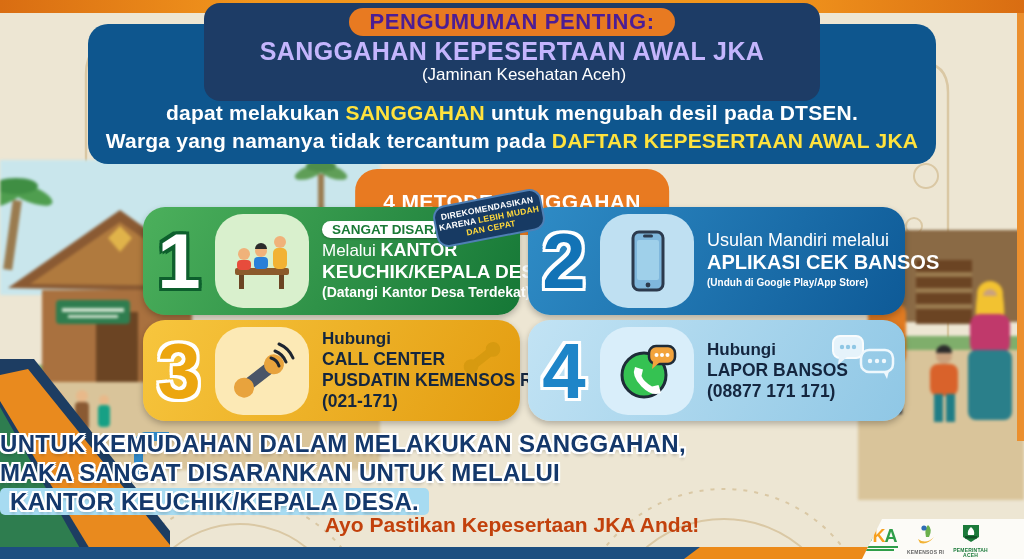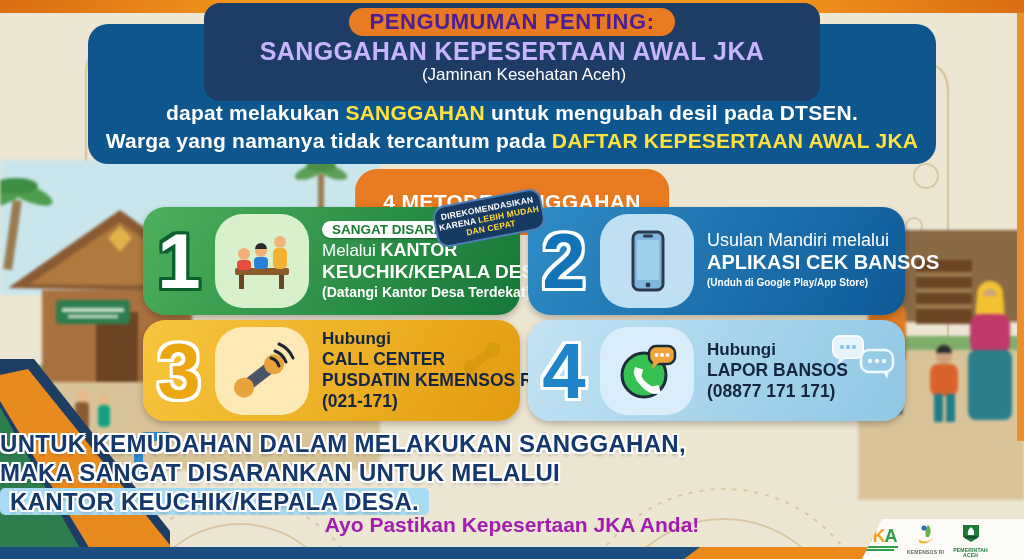--- a/index.html
+++ b/index.html
@@ -56,21 +56,21 @@
     border:2px solid #4f7fb4;border-radius:12px;padding:4px 2px;text-align:center;z-index:6;
     font-size:8.5px;font-weight:800;line-height:10px;color:#fff;letter-spacing:.2px;}
   .ribbon .y{color:#ffd93b;}
 
   
   .closing{top:429px;left:0;right:0;text-align:left;z-index:5;}
   .cl{font-size:24px;font-weight:900;color:#14386b;letter-spacing:.3px;line-height:29px;
     text-shadow:-2px -2px 0 #fff,2px -2px 0 #fff,-2px 2px 0 #fff,2px 2px 0 #fff,-2px 0 0 #fff,2px 0 0 #fff,0 -2px 0 #fff,0 2px 0 #fff,0 4px 3px rgba(0,0,0,.18);}
   .cl3 span{background:#a7dbf1;border-radius:5px;padding:0 10px;}
   .bracket{left:134px;top:432px;width:26px;height:40px;border-left:9px solid #2f87c5;border-top:9px solid #2f87c5;border-top-left-radius:12px;z-index:5;}
-  .tagline{top:513px;left:0;right:0;text-align:center;font-size:21px;font-weight:800;color:#a21caf;z-index:5;}
+  .tagline{top:513px;left:0;right:0;text-align:center;font-size:21px;font-weight:800;color:#c2410c;z-index:5;}
 
   
   .logo-panel{right:0;bottom:0;width:162px;height:40px;background:#fcfbf7;
     clip-path:polygon(20px 0,100% 0,100% 100%,0 100%);z-index:7;
     display:flex;align-items:center;justify-content:flex-start;gap:9px;padding-right:8px;box-sizing:border-box;}
   .logo-item{text-align:center;line-height:1;}
   .jka-text{font-size:18px;font-weight:900;letter-spacing:-1px;}
   .jka-j,.jka-a{color:#2f9e49;}.jka-k{color:#f6a01e;}
   .jka-bars div{height:2px;background:#2f9e49;margin:1px auto 0;}
   .logo-cap{font-size:5px;font-weight:700;color:#666;margin-top:2px;letter-spacing:.2px;}

